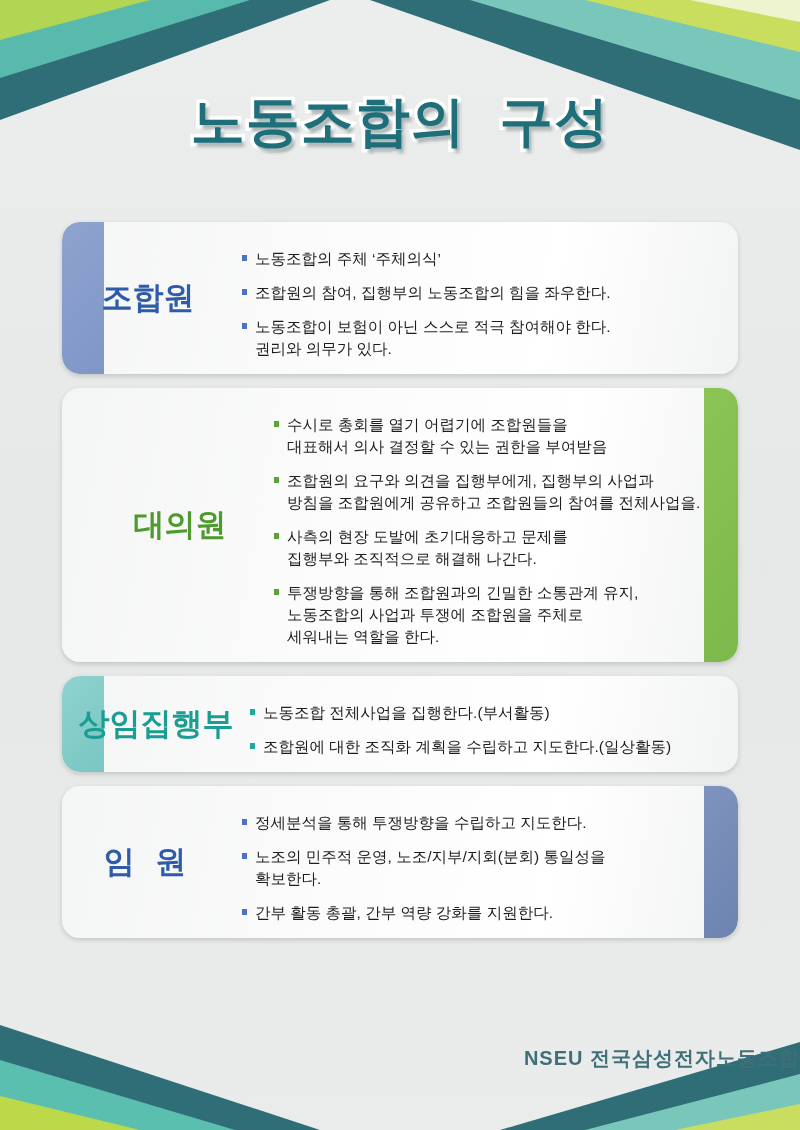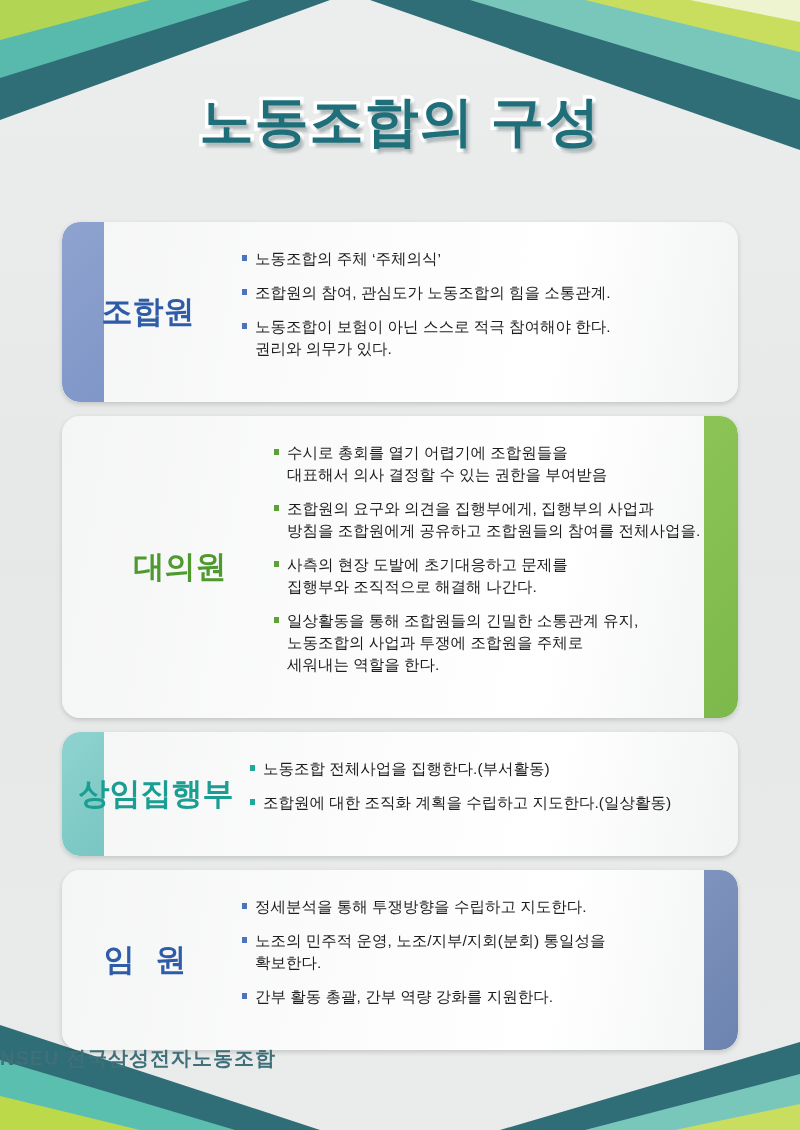--- a/index.html
+++ b/index.html
@@ -97,21 +97,21 @@
   
   .title-wrap {
     position: absolute;
     top: 86px;
     left: 0;
     width: 800px;
     text-align: center;
   }
   .title {
     display: inline-block;
-    font-family: Liberation Sans, sans-serif;
+    font-family: Liberation Mono, monospace;
     font-size: 54px;
     font-weight: bold;
     letter-spacing: 1px;
     color: #1f6f7a;
     -webkit-text-stroke: 7px #ffffff;
     paint-order: stroke fill;
     text-shadow: 3px 4px 3px rgba(70,90,95,.45);
   }
 
   
@@ -152,21 +152,21 @@
     align-items: center;
     justify-content: center;
     font-size: 31px;
     font-weight: bold;
     text-align: center;
   }
   .row-body {
     position: relative;
     z-index: 2;
     flex: 1;
-    padding: 20px 34px 36px 8px;
+    padding: 20px 34px 8px 8px;
     display: flex;
     flex-direction: column;
     justify-content: center;
   }
   .bullet {
     position: relative;
     padding-left: 13px;
     margin: 6px 0;
     font-size: 15.5px;
     line-height: 1.42;
@@ -198,21 +198,21 @@
   .row-officer .right-cap { background: linear-gradient(135deg, #7e93bd 0%, #6d83b0 100%); }
   .row-officer .row-label { color: #2f5ca8; letter-spacing: 6px; text-align: center; }
   .row-officer .bullet::before { background: #4a74c2; }
 
   
   .footer {
     position: absolute;
     left: 0;
     bottom: 58px;
     width: 800px;
-    text-align: left;
+    text-align: right;
     font-size: 20px;
     font-weight: bold;
     color: #3f6f78;
     letter-spacing: 1px;
   }
 </style>
 </head>
 <body>
 
 <div class="poster">
@@ -235,37 +235,37 @@
     <span class="title">노동조합의 구성</span>
   </div>
 
   <div class="rows">
 
     <div class="row row-member">
       <div class="left-cap"></div>
       <div class="row-label">조합원</div>
       <div class="row-body">
         <div class="bullet">노동조합의 주체 ‘주체의식’</div>
-        <div class="bullet">조합원의 참여, 관심도가 노동조합의 힘을 소통관계.</div>
+        <div class="bullet">조합원의 참여, 집행부의 노동조합의 힘을 좌우한다.</div>
         <div class="bullet">노동조합이 보험이 아닌 스스로 적극 참여해야 한다.
 권리와 의무가 있다.</div>
       </div>
     </div>
 
     <div class="row row-delegate">
       <div class="right-cap"></div>
       <div class="row-label">대의원</div>
       <div class="row-body">
         <div class="bullet">수시로 총회를 열기 어렵기에 조합원들을
 대표해서 의사 결정할 수 있는 권한을 부여받음</div>
         <div class="bullet">조합원의 요구와 의견을 집행부에게, 집행부의 사업과
 방침을 조합원에게 공유하고 조합원들의 참여를 전체사업을.</div>
         <div class="bullet">사측의 현장 도발에 초기대응하고 문제를
 집행부와 조직적으로 해결해 나간다.</div>
-        <div class="bullet">일상활동을 통해 조합원들의 긴밀한 소통관계 유지,
+        <div class="bullet">투쟁방향을 통해 조합원과의 긴밀한 소통관계 유지,
 노동조합의 사업과 투쟁에 조합원을 주체로
 세워내는 역할을 한다.</div>
       </div>
     </div>
 
     <div class="row row-exec">
       <div class="left-cap"></div>
       <div class="row-label">상임집행부</div>
       <div class="row-body">
         <div class="bullet">노동조합 전체사업을 집행한다.(부서활동)</div>

